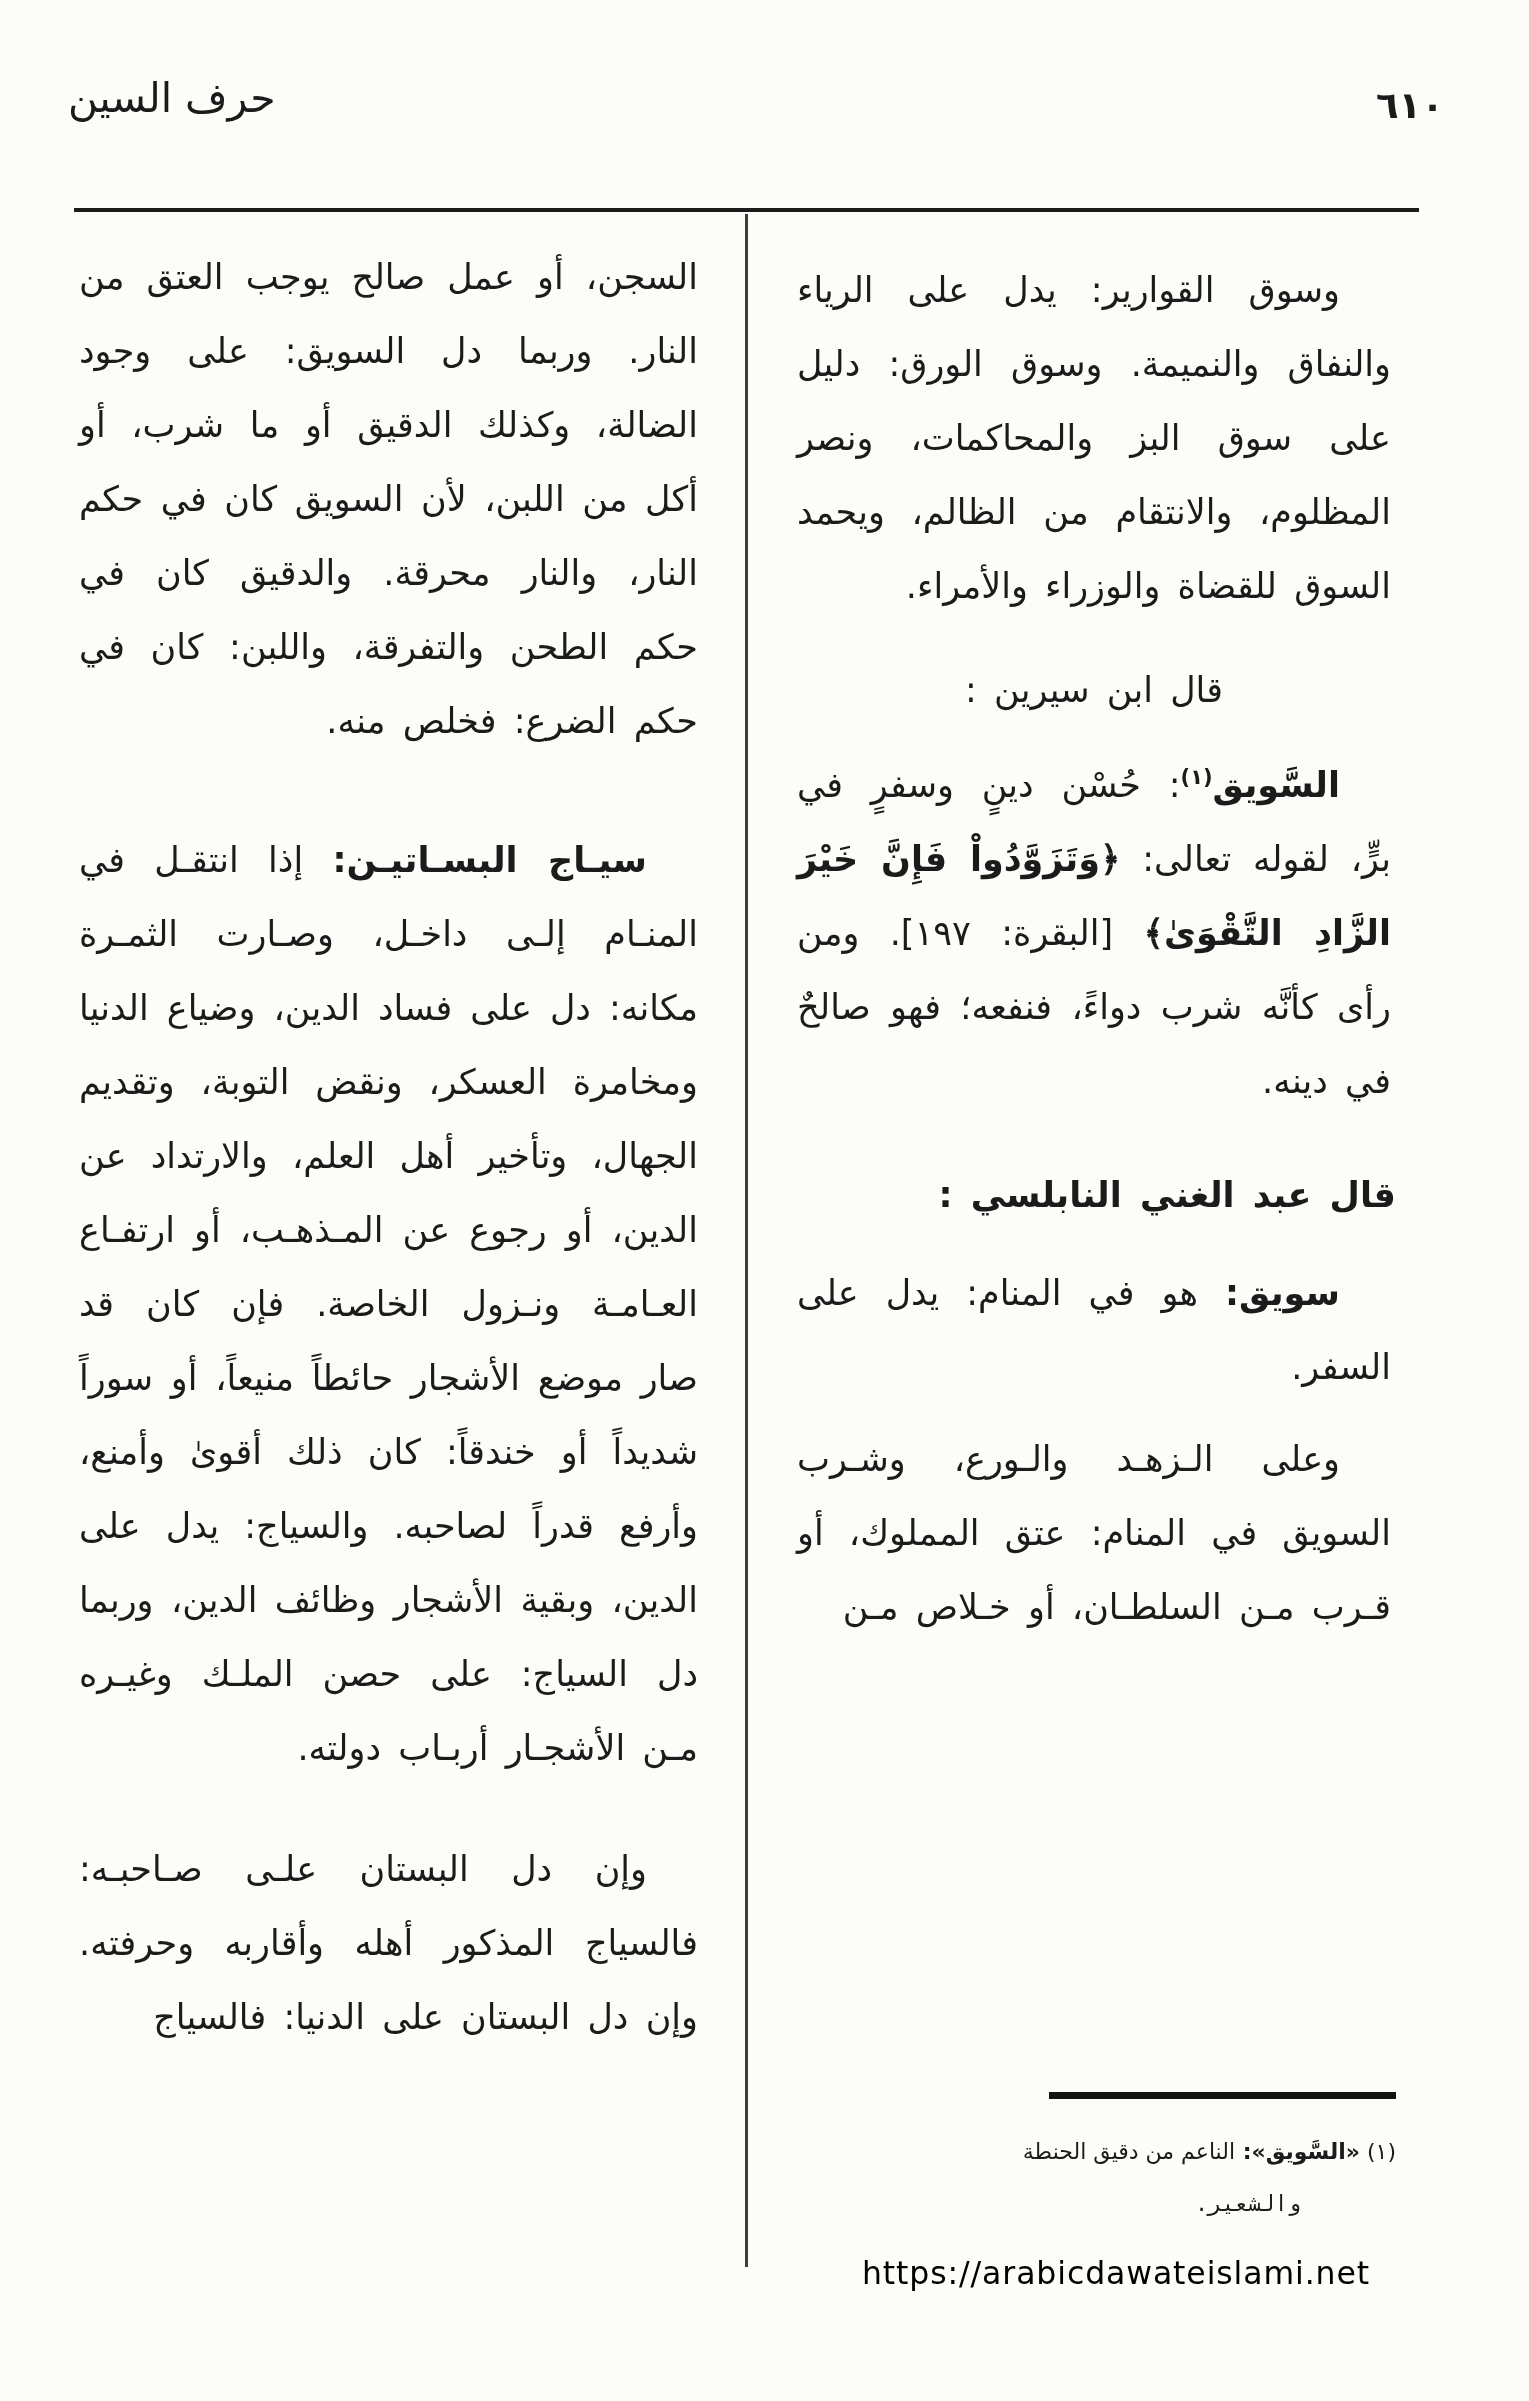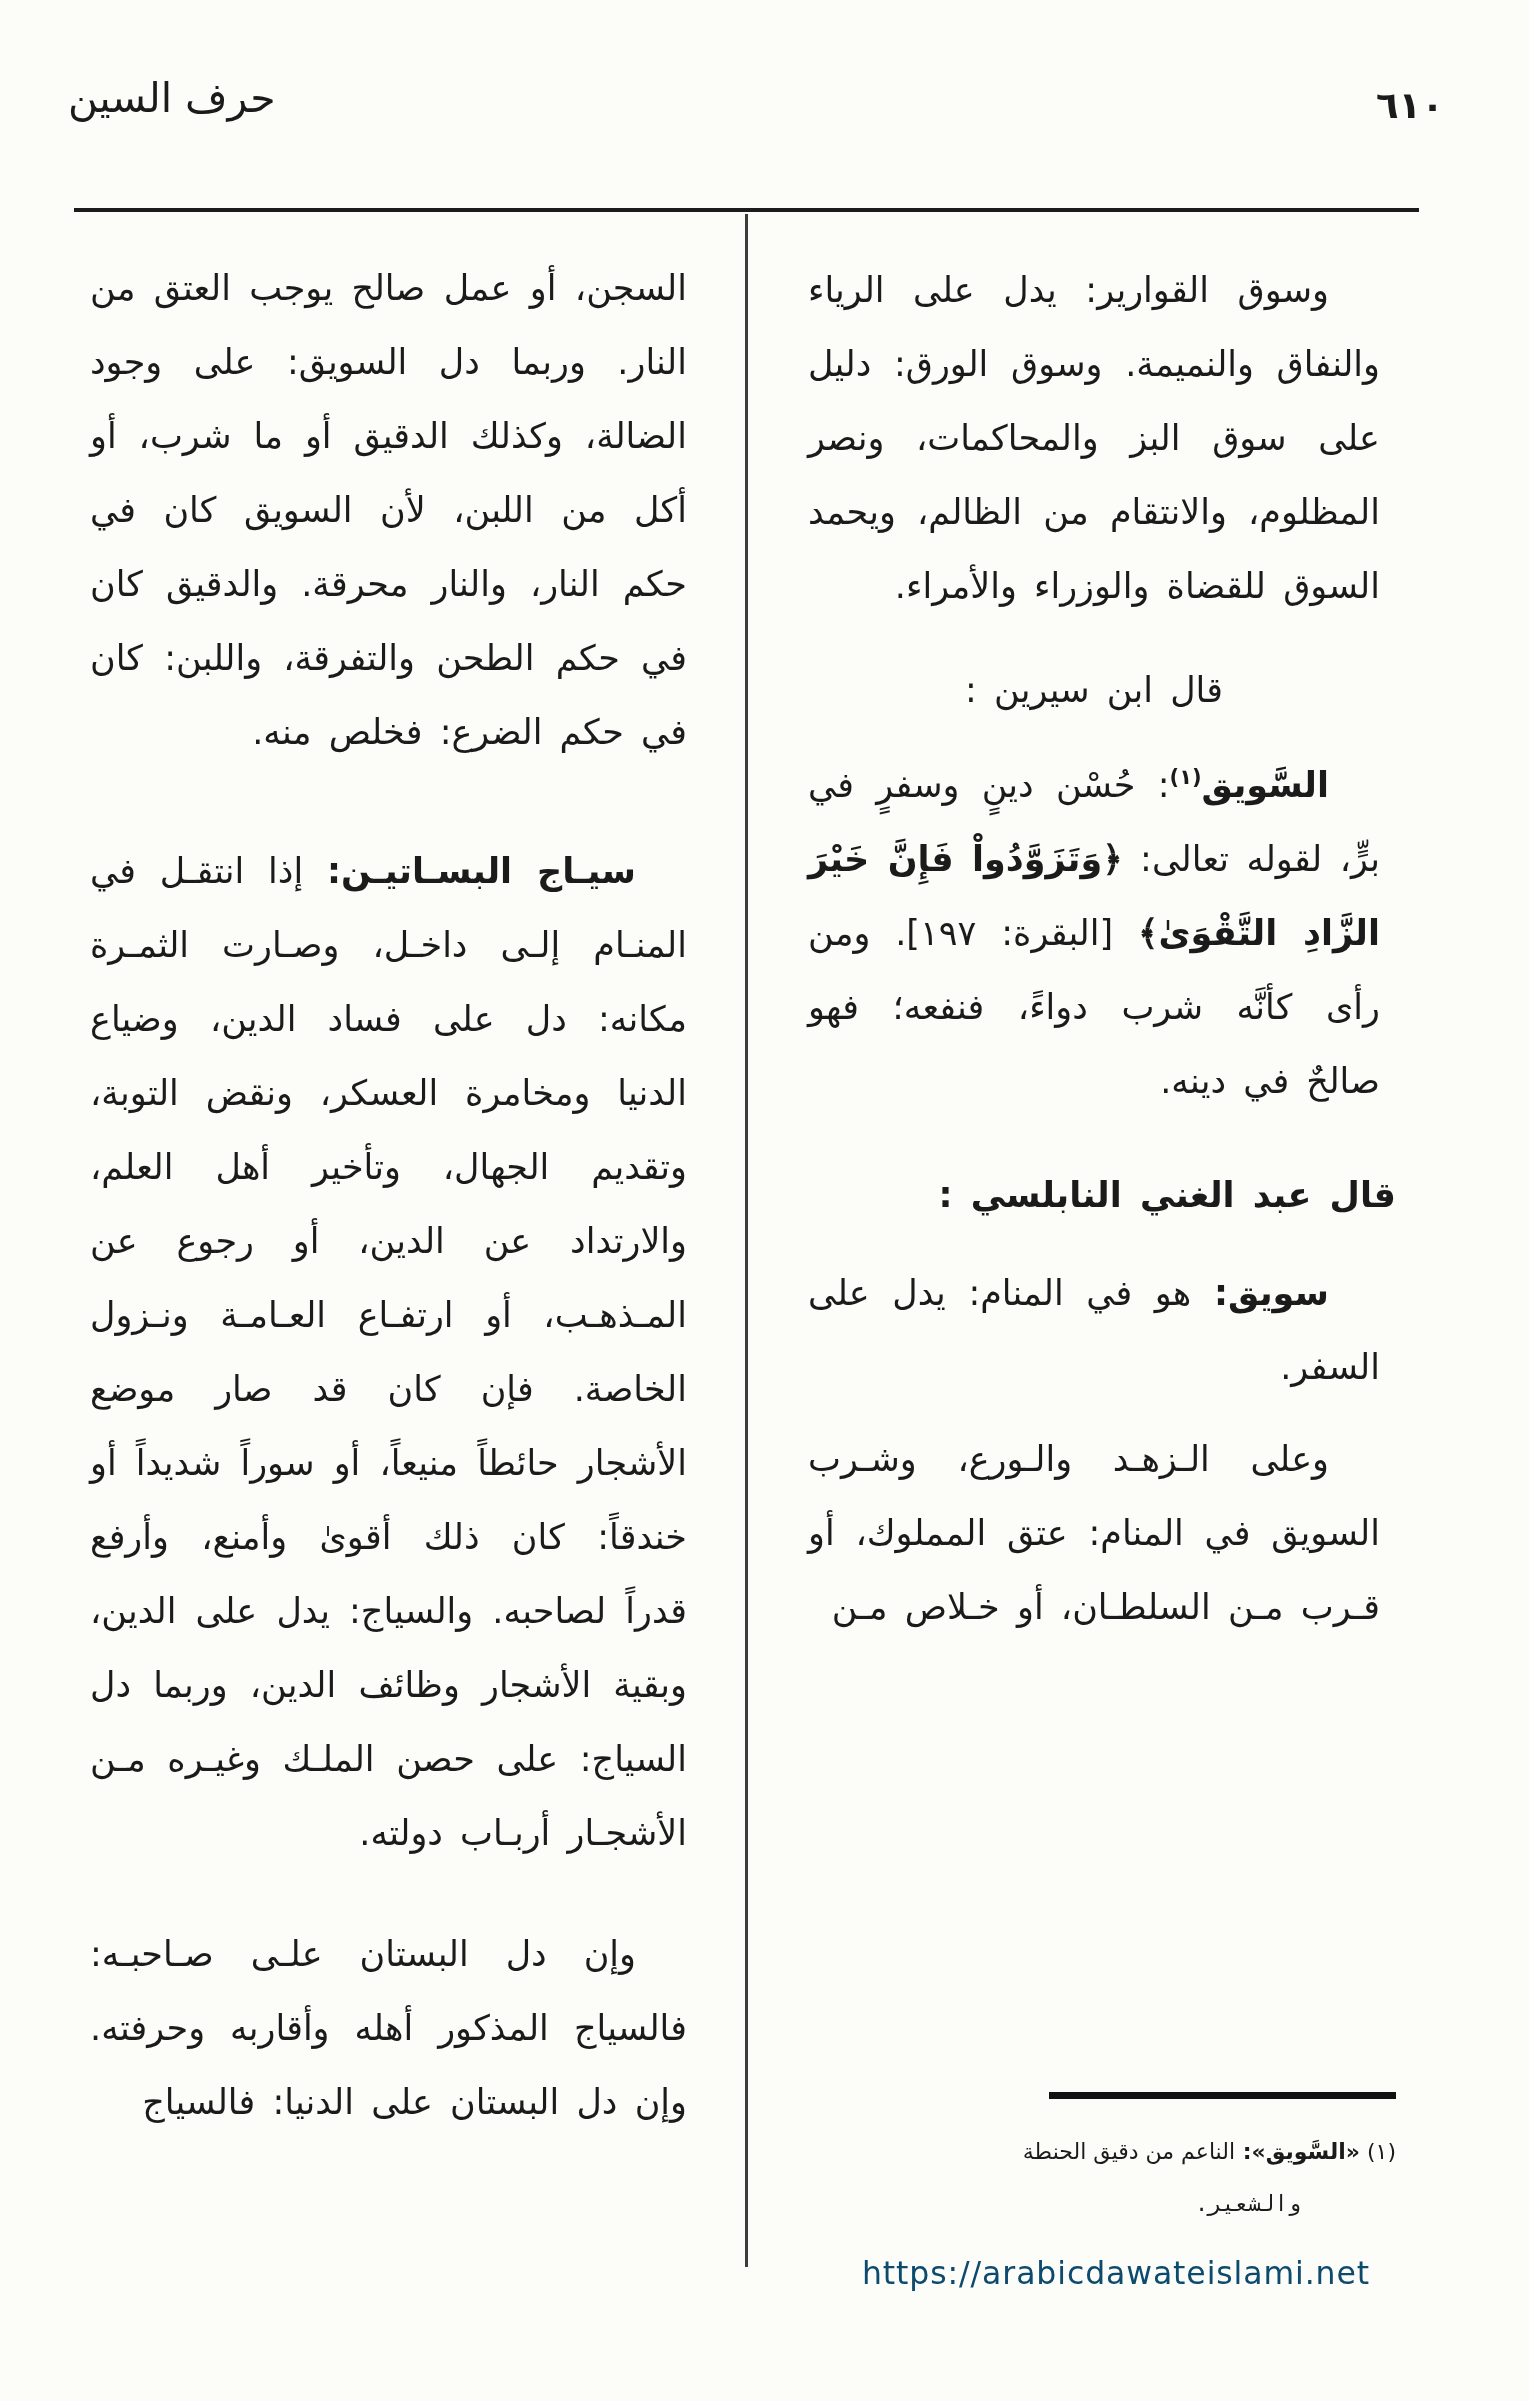--- a/index.html
+++ b/index.html
@@ -28,21 +28,21 @@
   .col-divider{
     position:absolute;top:214px;left:745px;
     width:2.6px;height:2053px;background:#3c3c3c;
   }
   .column{
     position:absolute;top:235px;
     font-size:35px;line-height:74px;
     text-align:justify;
     word-spacing:6.1px;
   }
-  .column p{margin:16px;}
+  .column p{margin:5px;}
   .col-right{right:133px;width:604px;}
   .col-left{left:74px;width:629px;}
   .indent{text-indent:51px;}
   .p-gap{margin-top:17.5px !important;}
   .said-heading{
     margin:30px 0 21px 0 !important;
     text-align:center;
     font-weight:normal;
   }
   .said-heading-2{
@@ -61,21 +61,21 @@
   }
   .footnote-sep{
     width:347px;height:7px;background:#121212;
   }
   .footnote-line1{margin-top:26px;white-space:nowrap;}
   .footnote-line2{padding-right:95px;font-family:Liberation Mono, monospace;}
   .fn-term{font-weight:bold;}
   .watermark{
     position:absolute;top:2255px;left:862px;
     direction:ltr;
-    font-size:31.5px;color:#0c4a6e;
+    font-size:31.5px;color:#000000;
     letter-spacing:0.9px;
     font-family:"DejaVu Sans",sans-serif;
   }
 </style>
 </head>
 <body>
 
 <div class="page">
 
   <div class="chapter-title">حرف السين</div>

